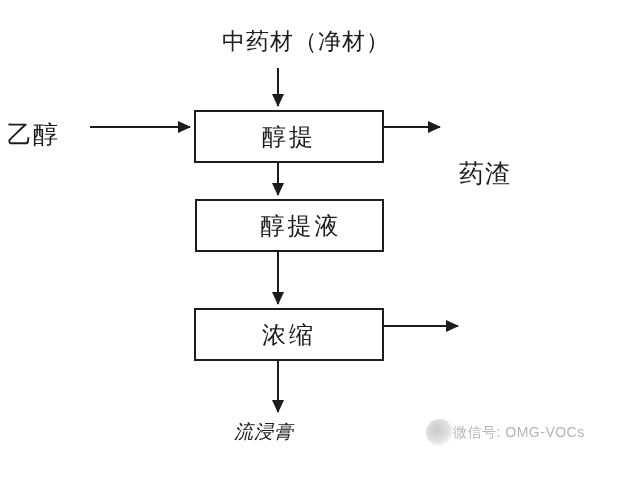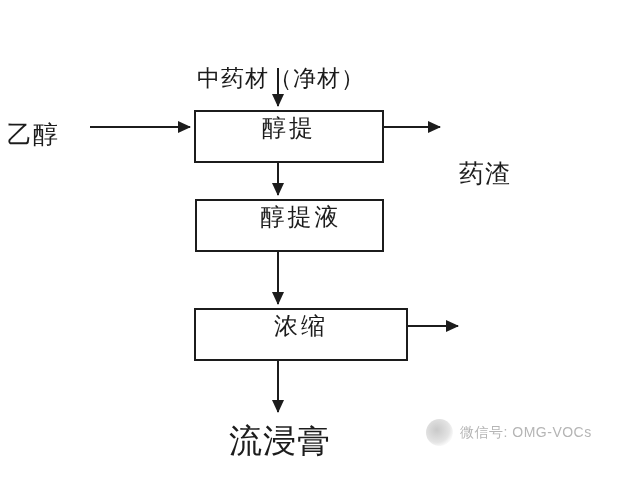--- a/index.html
+++ b/index.html
@@ -13,40 +13,40 @@
     color: #1c1c1c;
     overflow: hidden;
   }
   .connectors { position: absolute; left: 0; top: 0; }
   .conn { stroke: #1c1c1c; stroke-width: 2; }
   .pbox {
     position: absolute;
     border: 2px solid #1c1c1c;
     background: #ffffff;
     display: flex;
-    align-items: flex-start;
+    align-items: center;
     justify-content: center;
     font-size: 24px;
     letter-spacing: 3px;
   }
   .lbl {
     position: absolute;
     font-size: 25px;
     letter-spacing: 1px;
     white-space: nowrap;
     line-height: 1.2;
   }
   .lbl.centered { text-align: center; }
   .watermark {
     position: absolute;
     left: 426px;
     top: 419px;
     display: flex;
     align-items: center;
-    gap: 7px;
+    gap: 0;
   }
   .wm-icon {
     width: 27px;
     height: 27px;
     border-radius: 50%;
     background: radial-gradient(circle at 40% 40%, #c9c9c9 0%, #e4e4e4 55%, rgba(255,255,255,0) 78%);
     filter: blur(0.6px);
     flex: 0 0 auto;
   }
   .wm-text {
@@ -70,39 +70,39 @@
     </defs>
     <line class="conn" x1="278" y1="68" x2="278" y2="106" marker-end="url(#ah)"></line>
     <line class="conn" x1="90" y1="127" x2="190" y2="127" marker-end="url(#ah)"></line>
     <line class="conn" x1="384" y1="127" x2="440" y2="127" marker-end="url(#ah)"></line>
     <line class="conn" x1="278" y1="163" x2="278" y2="195" marker-end="url(#ah)"></line>
     <line class="conn" x1="278" y1="252" x2="278" y2="304" marker-end="url(#ah)"></line>
     <line class="conn" x1="384" y1="326" x2="458" y2="326" marker-end="url(#ah)"></line>
     <line class="conn" x1="278" y1="361" x2="278" y2="412" marker-end="url(#ah)"></line>
   </svg>
 
-  <div class="lbl centered" style="left:186px; top:28px; width:190px; font-size:23px;margin-top:37px;">中药材（净材）</div>
+  <div class="lbl centered" style="left:211px; top:28px; width:190px; font-size:23px;">中药材（净材）</div>
 
   <div class="lbl" style="left:7px; top:119px;">乙醇</div>
 
   <div class="pbox" style="left:194px; top:110px; width:190px; height:53px;">
     <span>醇提</span>
   </div>
 
   <div class="lbl" style="left:459px; top:118px;margin-top:40px;">药渣</div>
 
   <div class="pbox" style="left:195px; top:199px; width:189px; height:53px;padding-left:23px;">
     <span>醇提液</span>
   </div>
 
-  <div class="pbox" style="left:194px; top:308px; width:214px; height:53px;">
+  <div class="pbox" style="left:194px; top:308px; width:190px; height:53px;">
     <span>浓缩</span>
   </div>
 
 
-  <div class="lbl centered" style="left:224px; top:421px; width:112px; font-size:33px;">流浸膏</div>
+  <div class="lbl centered" style="left:208px; top:421px; width:112px; font-size:19px;font-style:italic;">流浸膏</div>
 
   <div class="watermark">
     <span class="wm-icon"></span>
     <span class="wm-text">微信号: OMG-VOCs</span>
   </div>
 
 </div>
 
 </body></html>

